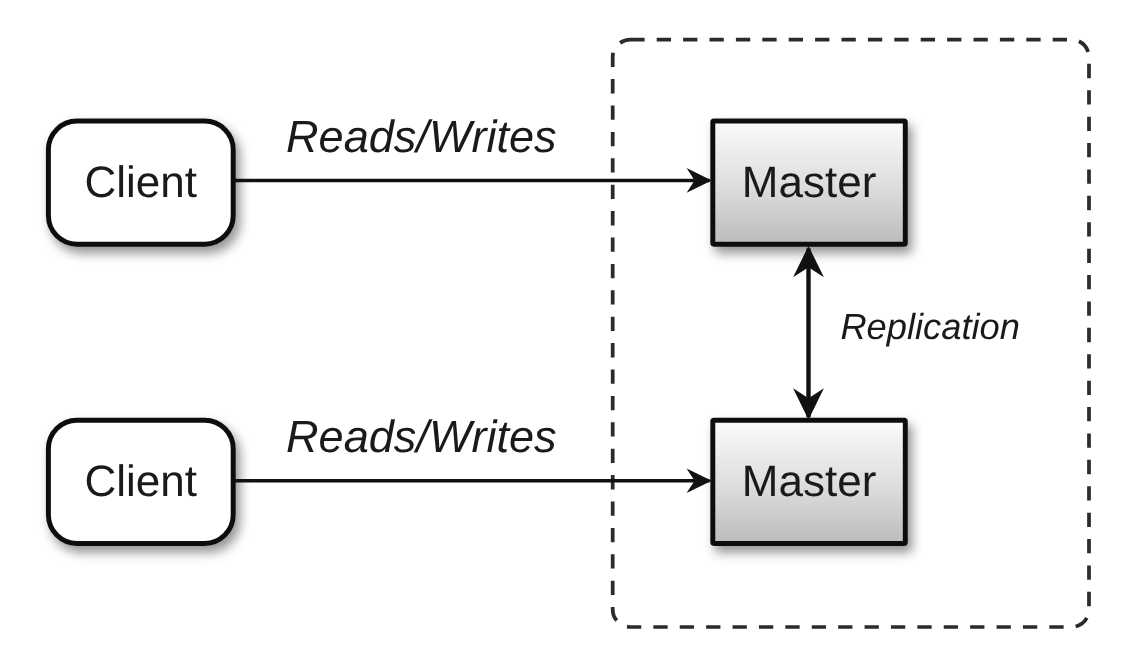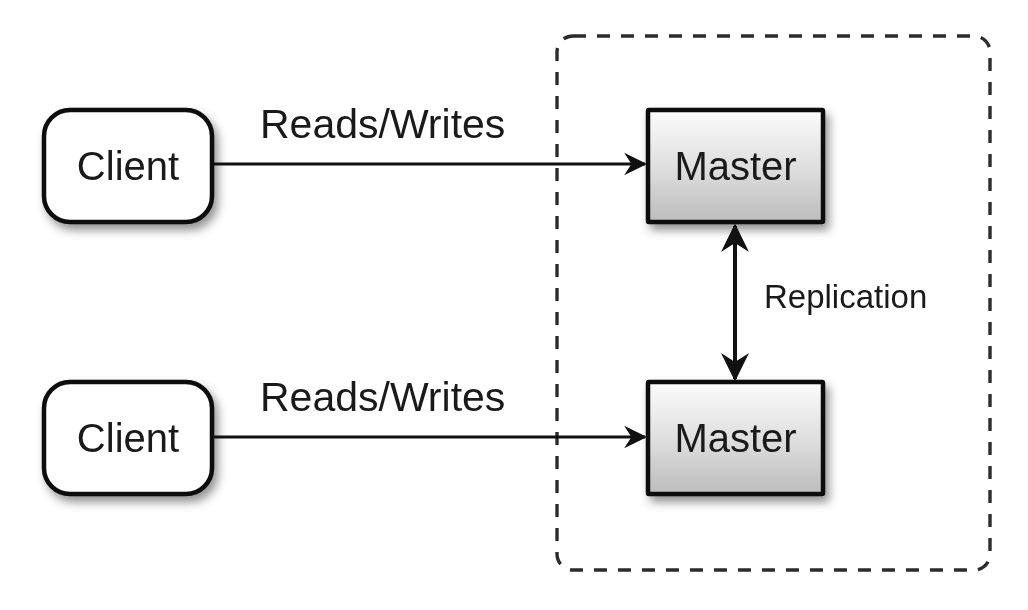--- a/index.html
+++ b/index.html
@@ -32,20 +32,21 @@
     font-family: "Liberation Sans", sans-serif;
     color: #1a1a1a;
     white-space: nowrap;
     pointer-events: none;
   }
   .edge-label {
     position: absolute;
     font-family: "Liberation Sans", sans-serif;
     color: #1a1a1a;
     white-space: nowrap;
+    font-style: italic;
   }
 </style>
 </head>
 <body>
 
 <div id="stage">
 
   <svg class="layer" viewBox="0 0 1028 610">
     <defs>
       <linearGradient id="masterGrad" x1="0" y1="0" x2="0" y2="1">

